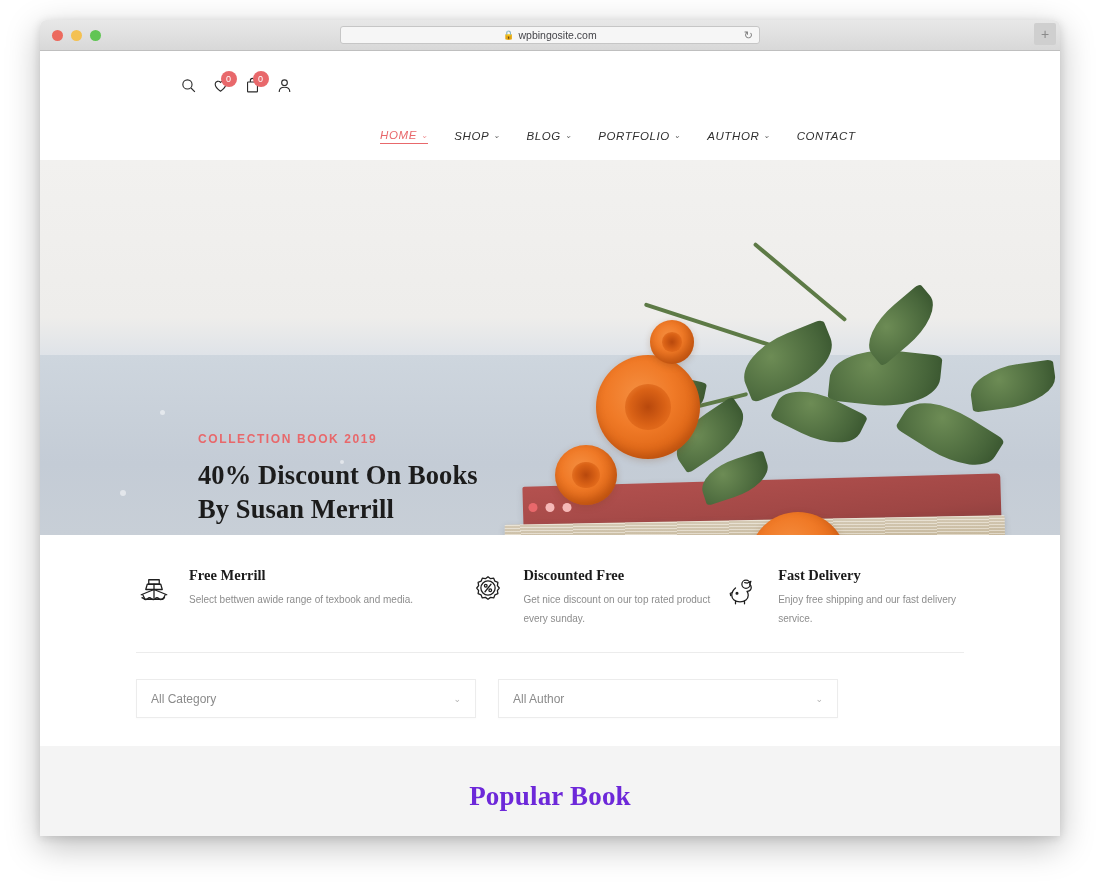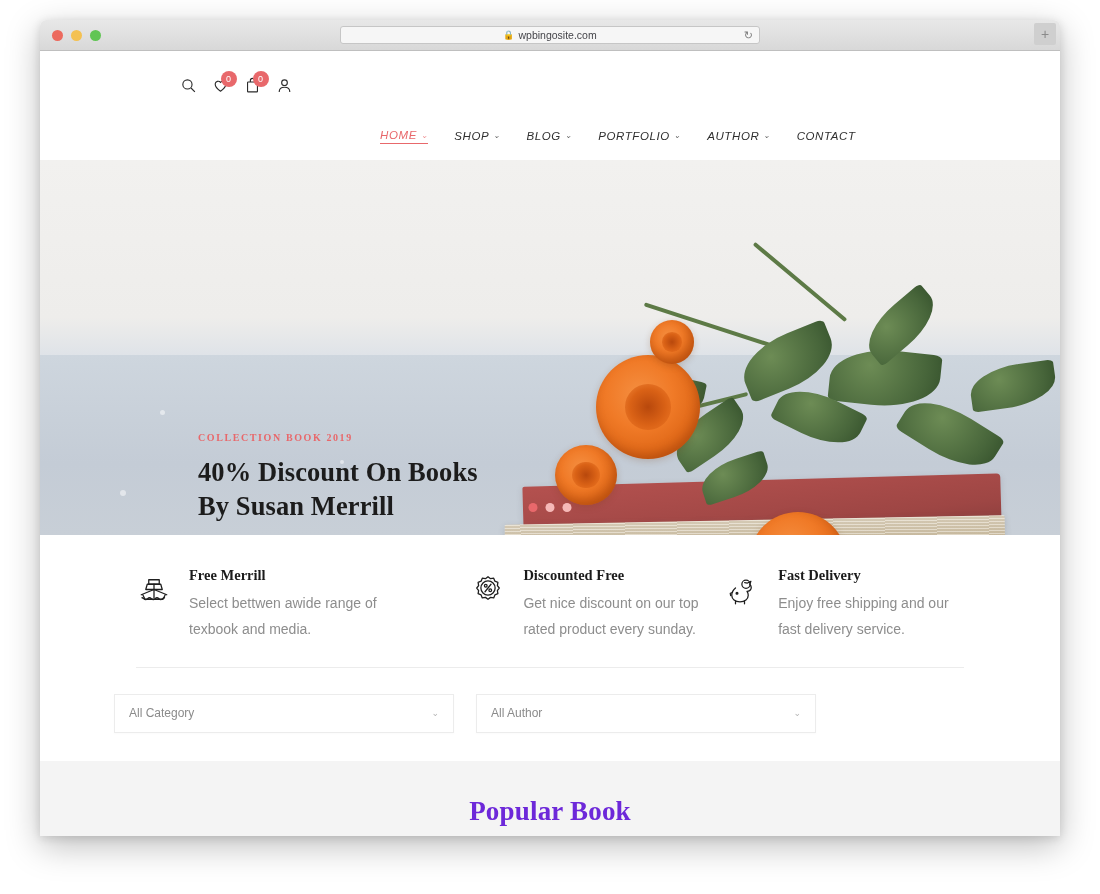--- a/index.html
+++ b/index.html
@@ -131,22 +131,22 @@
     box-shadow: inset -3px -5px 10px rgba(150,60,10,.45), 0 2px 7px rgba(120,60,20,.22);
   }
   .rose::after{
     content:""; position:absolute; left:28%; top:28%; width:44%; height:44%;
     border-radius:50%;
     background: radial-gradient(circle at 50% 50%, #b8480c 0%, #da6216 55%, rgba(240,130,50,0) 100%);
   }
 
   .hero-copy { position:absolute; left:158px; top:272px; z-index: 5; }
   .eyebrow {
-    font-family:Liberation Serif, serif;
-    font-size: 10px; font-weight: 700; letter-spacing: 1.6px;
+    font-family:Liberation Sans, sans-serif;
+    font-size: 12px; font-weight: 700; letter-spacing: 1.6px;
     color: #e8686b; text-transform: uppercase; margin-bottom: 12px;
   }
   .hero-title {
     font-family:"Liberation Serif", serif;
     font-size: 26.5px; font-weight: 700; color:#1c1c1c; line-height: 1.3;
     letter-spacing: .1px;
   }
   .dots {
     position:absolute; left:50%; transform:translateX(-50%); bottom: 23px;
     display:flex; gap: 8px; z-index: 6;
@@ -162,28 +162,28 @@
   .svc { display:flex; gap: 17px; align-items:flex-start; }
   .svc:nth-child(1){ width: 42%; }
   .svc:nth-child(2){ width: 32%; }
   .svc:nth-child(3){ width: 30%; }
   .svc-ic { flex: 0 0 36px; color:#1f1f1f; margin-top: 6px; }
   .svc-ic svg { display:block; width:36px; height:36px; }
   .svc-title {
     font-family:"Liberation Serif", serif;
     font-size: 14.5px; font-weight:700; color:#1b1b1b; margin-bottom: 7px;
   }
-  .svc-text { font-size: 14px; color:#8d8d8d; line-height: 1.85; max-width: 230px; }
+  .svc-text { font-size: 10px; color:#8d8d8d; line-height: 1.85; max-width: 230px; }
 
   .divider { margin: 24px 96px 0 96px; height:1px; background:#ececec; }
 
   
   .searchrow {
     display:flex; align-items:center; gap: 22px;
-    padding: 26px 96px 0 74px;
+    padding: 26px 96px 0 96px;
   }
   .select {
     position:relative; height: 39px; background:#fff;
     border:1px solid #ececec; display:flex; align-items:center;
     padding: 0 14px; font-size: 12px; color:#8b8b8b;
     box-shadow: 0 1px 2px rgba(0,0,0,.02);
   }
   .select.cat { width: 340px; }
   .select.auth { width: 340px; }
   .select .chev { position:absolute; right: 14px; font-size: 9px; color:#b4b4b4; }

